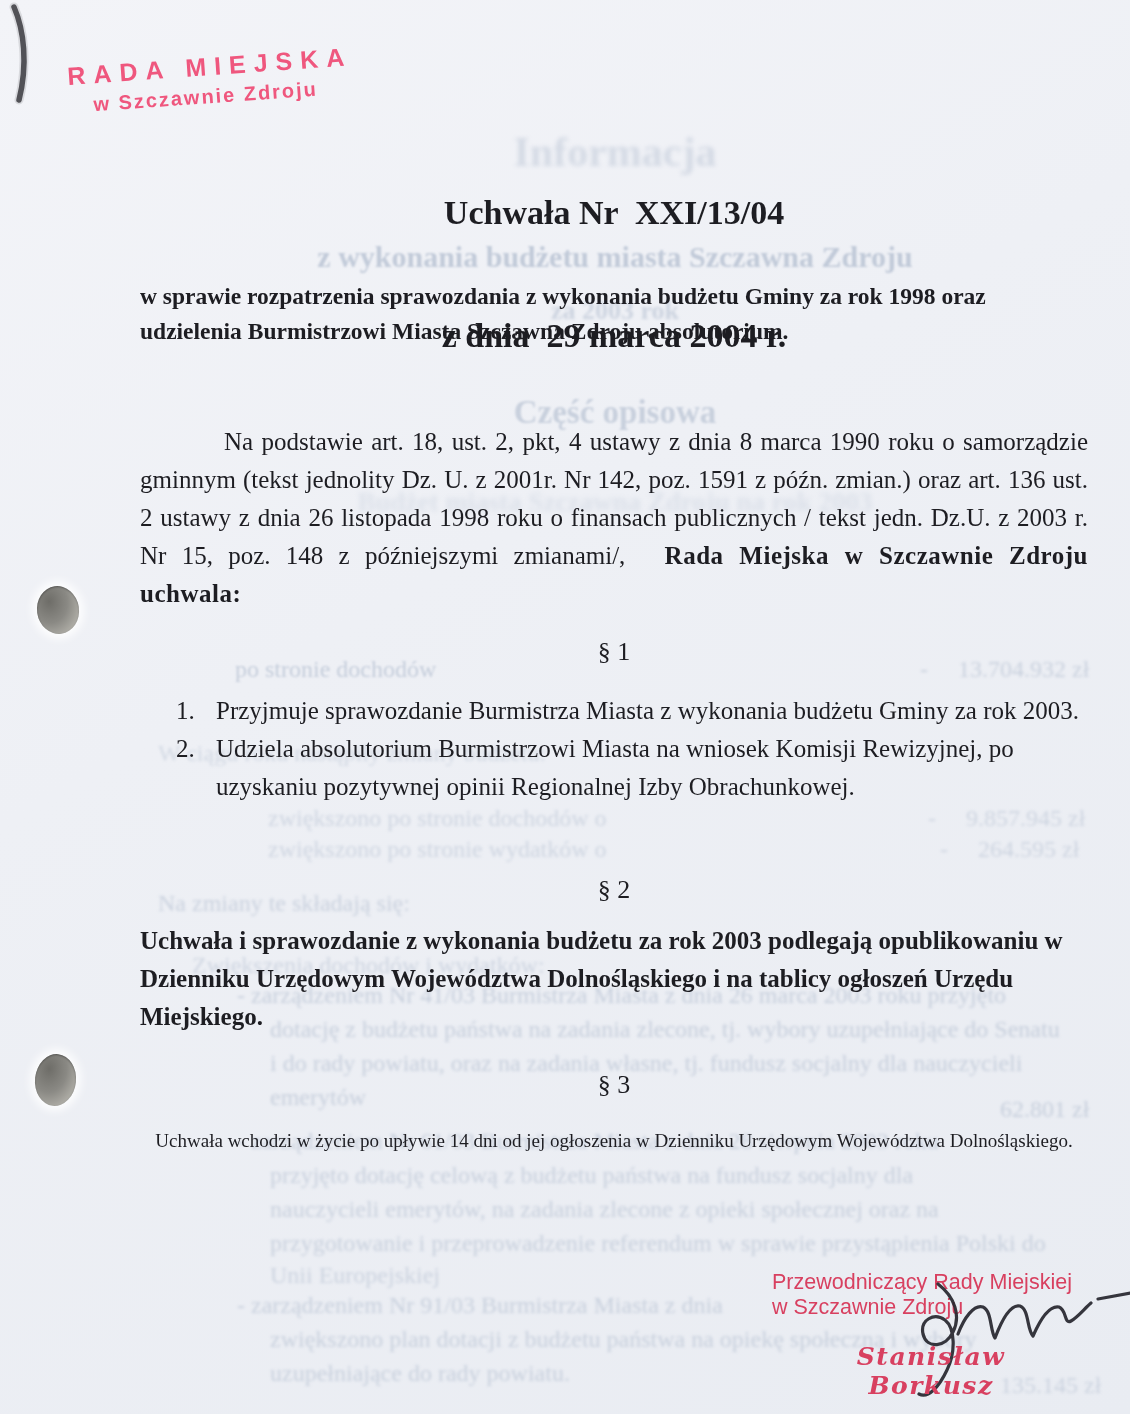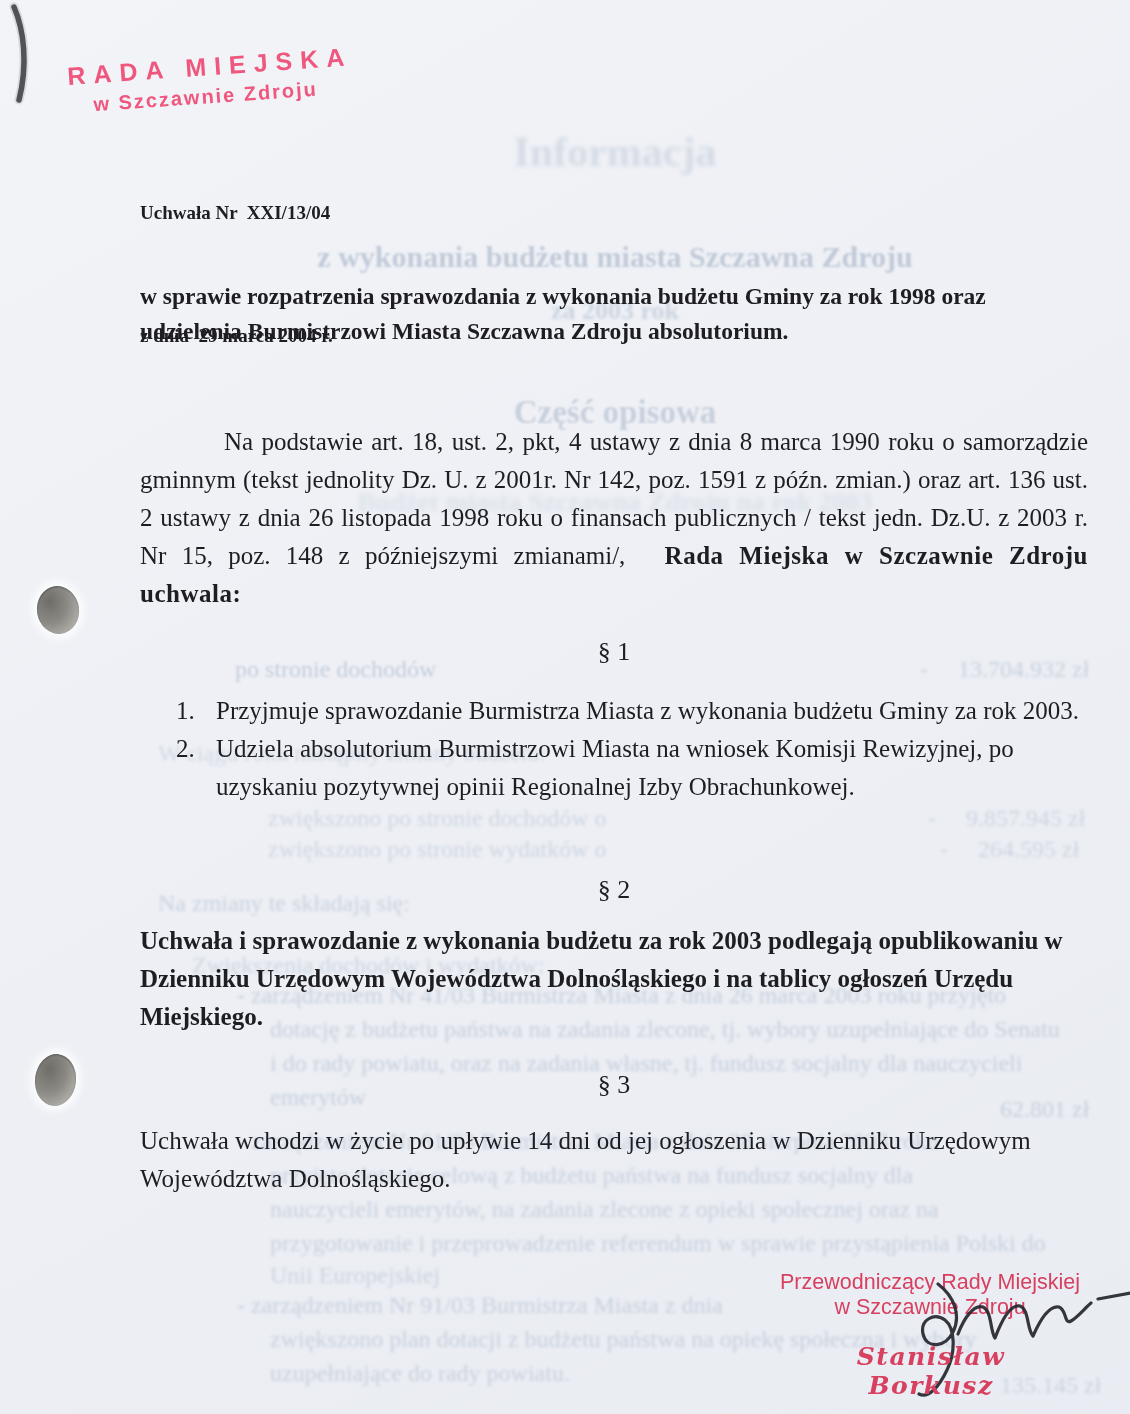--- a/index.html
+++ b/index.html
@@ -34,39 +34,39 @@
   .stamp-l1 { font-size:25px; font-weight:bold; letter-spacing:8px; }
   .stamp-l2 { font-size:20px; font-weight:bold; letter-spacing:2px; margin:4px 0 0 24px; }
 
   
   .ghost { position:absolute; color:#94a4bc; font-family:"Liberation Serif", serif; pointer-events:none; }
   .g-c   { text-align:center; left:140px; width:950px; }
   .g-pre { white-space:pre; }
 
   
   .col { position:absolute; left:140px; width:948px; }
-  .title-block { top:110px; font-weight:bold; font-size:19px; line-height:41px; white-space:pre-wrap; }
+  .title-block { top:110px; text-align:center; font-weight:bold; font-size:34px; line-height:41px; white-space:pre-wrap; }
   .subject { top:279px; font-weight:bold; font-size:23.5px; line-height:35px; }
   .preamble { top:423px; font-size:25px; line-height:38px; text-align:justify; text-indent:84px; }
   .preamble b { letter-spacing:0.5px;margin-left:24px; }
   .sec-head { text-align:center; font-size:26px; }
   .sec1-head { top:637px; }
   .sec2-head { top:875px; }
   .sec3-head { top:1070px; }
   .res-list { top:692px; font-size:25px; line-height:38px; }
   .res-item { display:flex; }
   .res-num  { width:40px; flex:0 0 40px; margin-left:36px; }
   .res-text { width:868px; }
   .para2 { top:922px; font-size:25px; line-height:38px;font-weight:bold; }
-  .para3 { top:1122px; font-size:25px; line-height:38px; }
+  .para3 { top:1122px; font-size:19px; line-height:38px;text-align:center; }
 
   
   .sig-title {
     position:absolute; left:772px; top:1270px; width:316px;
-    text-align:center; color:#d84060;
+    text-align:left; color:#d84060;
     font-family:"Liberation Sans", sans-serif;
     font-size:21.5px; line-height:25px;
   }
   .sig-name {
     position:absolute; left:806px; top:1342px; width:250px;
     color:#d84060; font-style:italic; font-weight:bold;
     font-size:25px; letter-spacing:1.5px;
     font-family:"DejaVu Serif", serif;
     text-align:center;
   }

